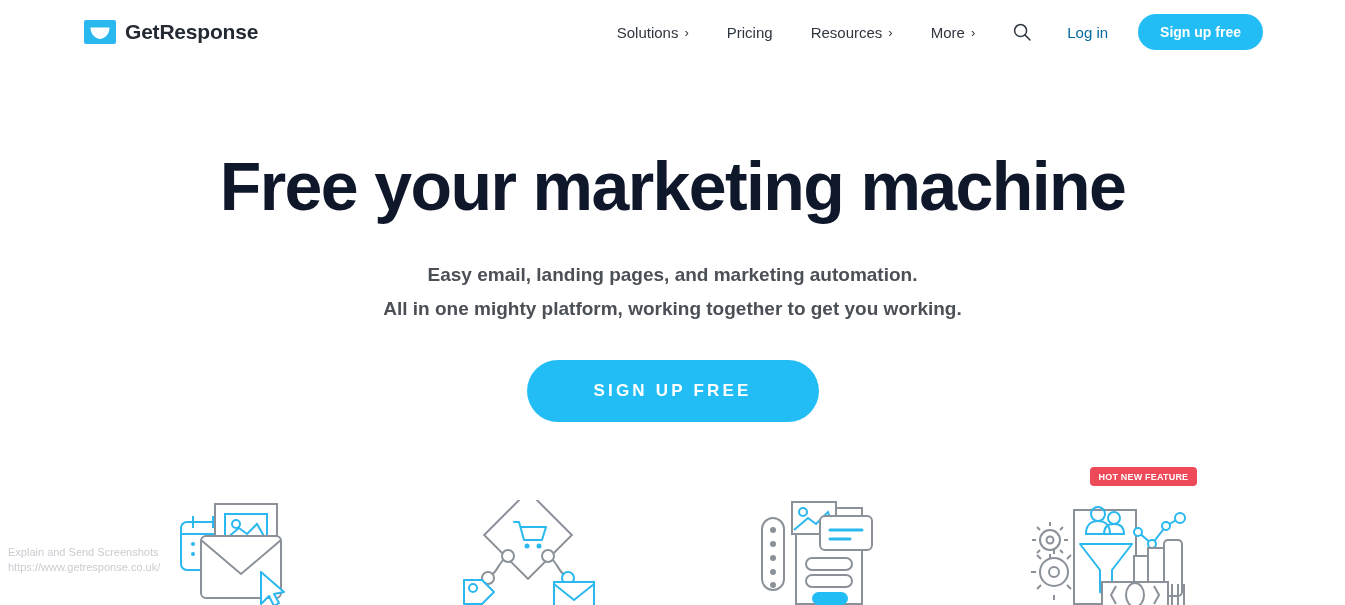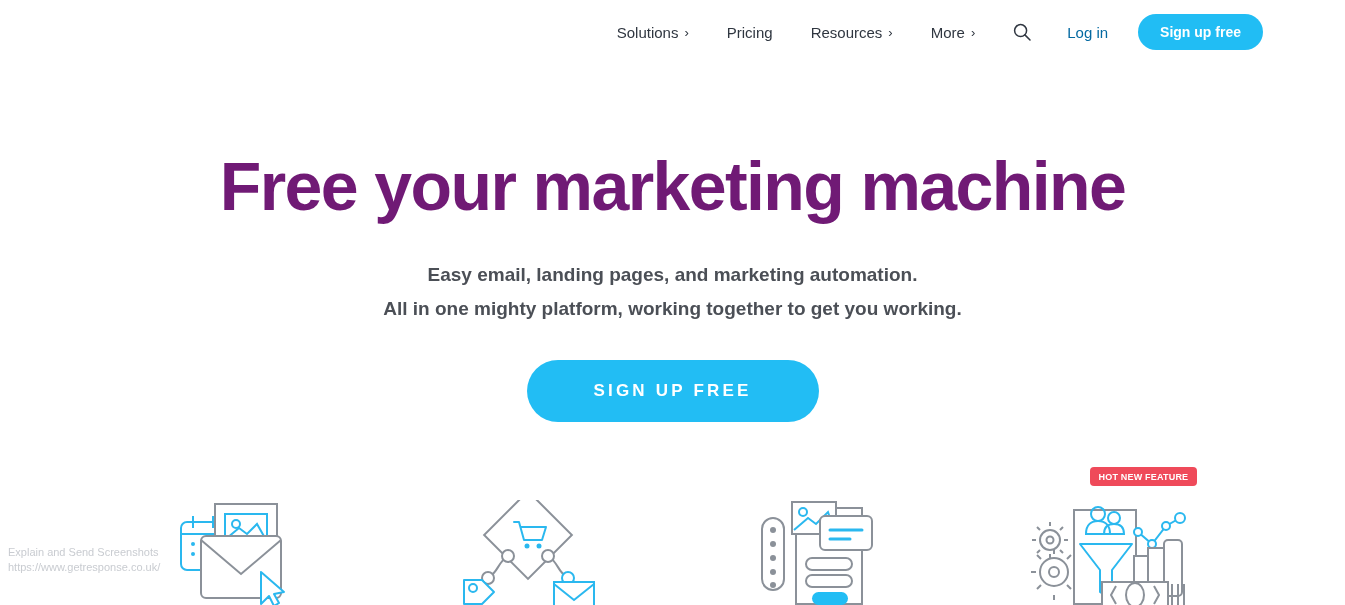--- a/index.html
+++ b/index.html
@@ -95,21 +95,21 @@
 
   
   .hero {
     text-align: center;
     padding-top: 88px;
   }
   .hero-title {
     font-size: 68px;
     line-height: 1;
     font-weight: 700;
-    color: #701a75;
+    color: #0f172a;
     letter-spacing: -1.6px;
   }
   .hero-sub {
     margin-top: 38px;
     font-size: 19px;
     line-height: 34px;
     color: #4b4f56;
     font-weight: 700;
   }
   .cta-wrap {
@@ -177,20 +177,28 @@
     line-height: 15px;
     pointer-events: none;
     white-space: nowrap;
   }
 </style>
 </head>
 <body>
 
 <div class="header">
 
+  <div class="logo-wrap">
+    <span class="logo-mark">
+      <svg width="22" height="15" viewBox="0 0 22 15">
+        <path d="M1.5 2.5 C1.5 10.5 8 14 11 14 C14 14 20.5 10.5 20.5 2.5" fill="#ffffff"></path>
+      </svg>
+    </span>
+    <span class="logo-text">GetResponse</span>
+  </div>
 
   <nav class="nav">
 
     <div class="nav-item">
       <span>Solutions</span>
       <span class="nav-caret">›</span>
     </div>
 
     <div class="nav-item">
       <span>Pricing</span>

